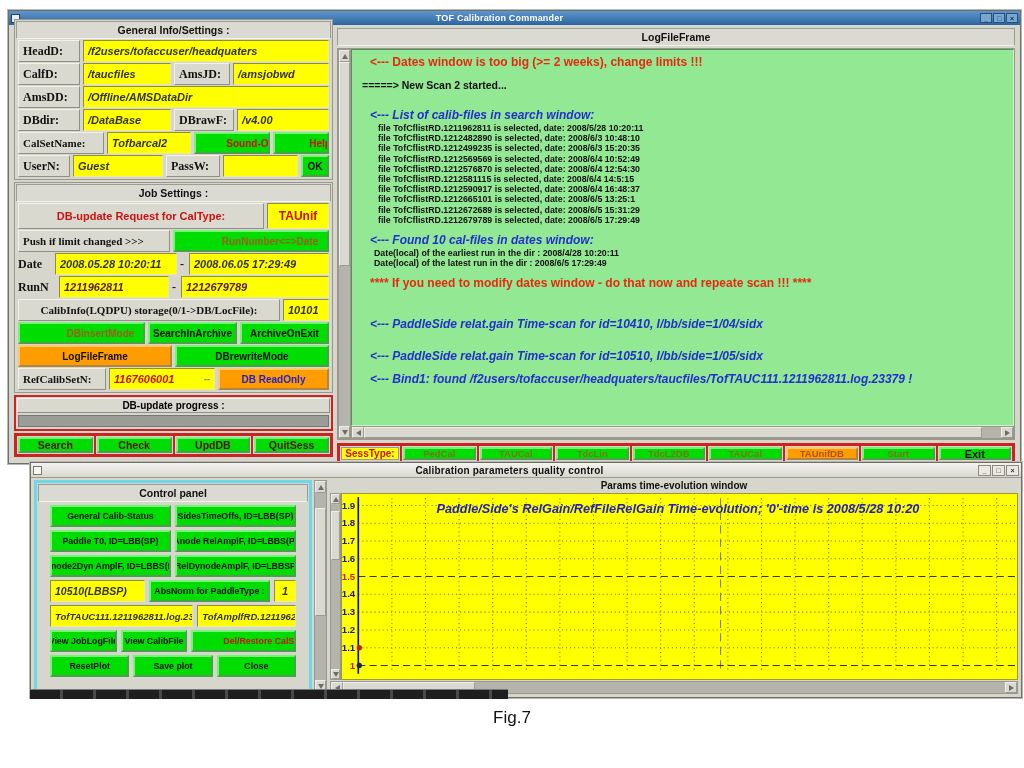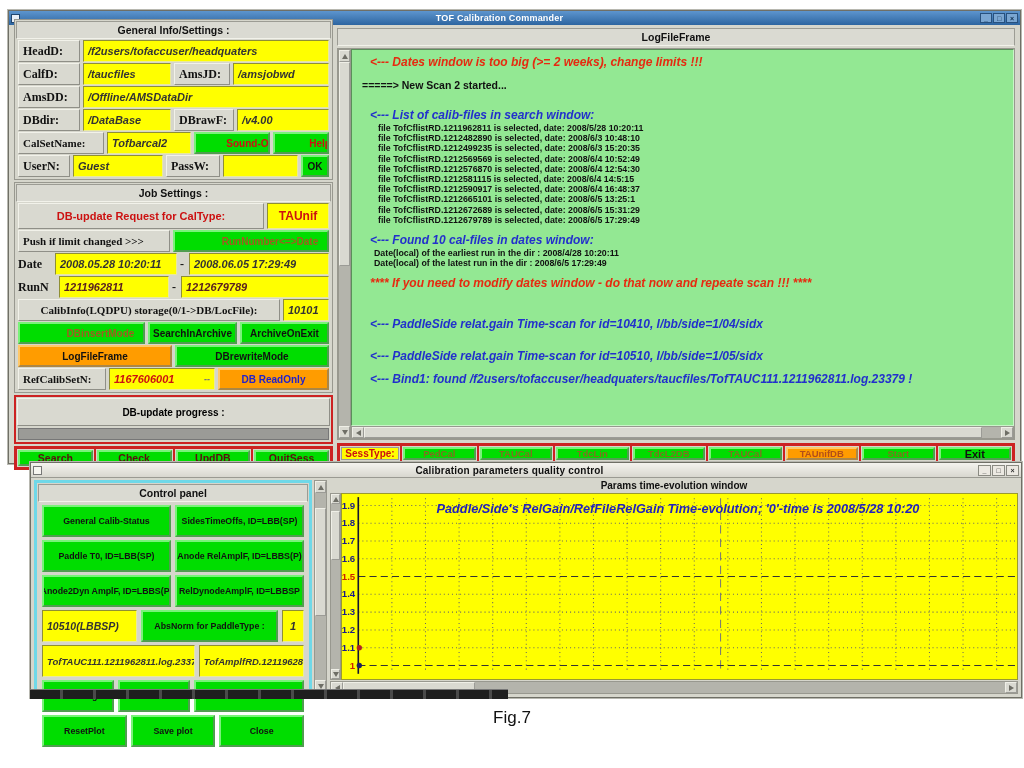--- a/index.html
+++ b/index.html
@@ -59,40 +59,40 @@
   .cellrow .cell{flex:1;border:1px solid #cc2222;padding:1px;background:#d6d6cc;display:flex;}
   .cellrow .cell .btn{flex:1;height:16px;font-size:10.5px;}
   .act-btn{color:#5a1010;}
 
   #rightcol{position:absolute;left:328px;top:16px;right:5px;}
   #logframe{display:flex;height:392px;margin-top:2px;border:1px solid #98988f;background:#d6d6cc;}
   #logmain{flex:1;display:flex;flex-direction:column;min-width:0;}
   #logcontent{flex:1;background:#93e893;border:1px solid;border-color:#5a8f5a #c9f5c9 #c9f5c9 #5a8f5a;
     overflow:hidden;padding:6px 0 0 10px;}
   .log-line{line-height:1.16;}
-  .log-red{color:#e62a10;font-weight:bold;font-style:italic;font-size:12px;padding-left:8px;}
+  .log-red{color:#e62a10;font-weight:bold;font-size:12px;padding-left:8px;}
   .log-blue{color:#2230cc;font-weight:bold;font-style:italic;font-size:12px;padding-left:8px;}
   .log-black{color:#111;font-weight:bold;font-size:10.5px;}
   .log-file{color:#111;font-weight:bold;font-size:8.8px;padding-left:16px;}
   .log-sub{color:#111;font-weight:bold;font-size:8.8px;padding-left:12px;}
   .log-blank{height:9px;}
 
   #sessrow{display:flex;border:2px solid #cc2222;margin-top:3px;height:21px;}
   #sessrow .scell{border:1px solid #cc2222;padding:1px;background:#d6d6cc;display:flex;flex:1;}
   #sess-label{flex:0 0 58px;background:#ffff00;color:#cc1111;font-weight:bold;font-size:10px;
     display:flex;align-items:center;justify-content:center;border:1px solid #999;}
   .sess-btn{flex:1;font-size:9.5px;color:rgba(200,50,50,.65);}
   .sess-btn.selected{background:#ff9c00;border:2px outset #ffc869;color:rgba(160,60,30,.8);}
   .sess-btn.exit{color:#111;font-size:11px;}
 
   
   #qcwin{left:30px;top:462px;width:992px;height:236px;}
   #ctrlpanel{position:absolute;left:3px;top:17px;width:278px;height:213px;border:3px solid #6fd8e8;
     background:#d6d6cc;padding:1px;}
-  .cbtn-row{display:flex;gap:4px;margin:3px 4px;height:32px;}
+  .cbtn-row{display:flex;gap:4px;margin:3px 12px;height:22px;}
   .cbtn{flex:1;font-size:8.8px;}
   .cbtn.redtxt{color:#cc1111;}
   #ctrl-vscroll{position:absolute;left:283px;top:17px;height:213px;}
   #plotpanel{position:absolute;left:299px;top:17px;right:3px;height:214px;display:flex;flex-direction:column;}
   #plotbody{flex:1;display:flex;min-height:0;}
   #plotarea{flex:1;background:#ffff00;border:1px solid #9a9a30;position:relative;min-width:0;}
   #plotarea svg{display:block;width:100%;height:100%;}
   #plot-hscroll{margin-top:1px;}
 
   #cutoffstrip{position:absolute;left:30px;top:689px;width:478px;height:10px;z-index:6;
@@ -191,21 +191,21 @@
           <div class="plate lbl" style="flex:0 0 88px;font-size:11px">RefCalibSetN:</div>
           <div class="field" style="flex:0 0 106px;color:#cc1111;justify-content:space-between">
             <span>1167606001</span>
             <span style="color:#777;font-size:9px">--</span>
           </div>
           <div class="btn orange grow" style="color:#2222cc">DB ReadOnly</div>
         </div>
       </div>
 
       <div class="redframe">
-        <div class="plate" style="justify-content:center;height:28px;margin:1px">
+        <div class="plate" style="justify-content:center;height:15px;margin:1px">
           <span style="font-weight:bold;font-size:10px">DB-update progress :</span>
         </div>
         <div id="progressbar"></div>
       </div>
 
       <div class="redframe cellrow">
           <div class="cell">
             <div class="btn act-btn">Search</div>
           </div>
           <div class="cell">

